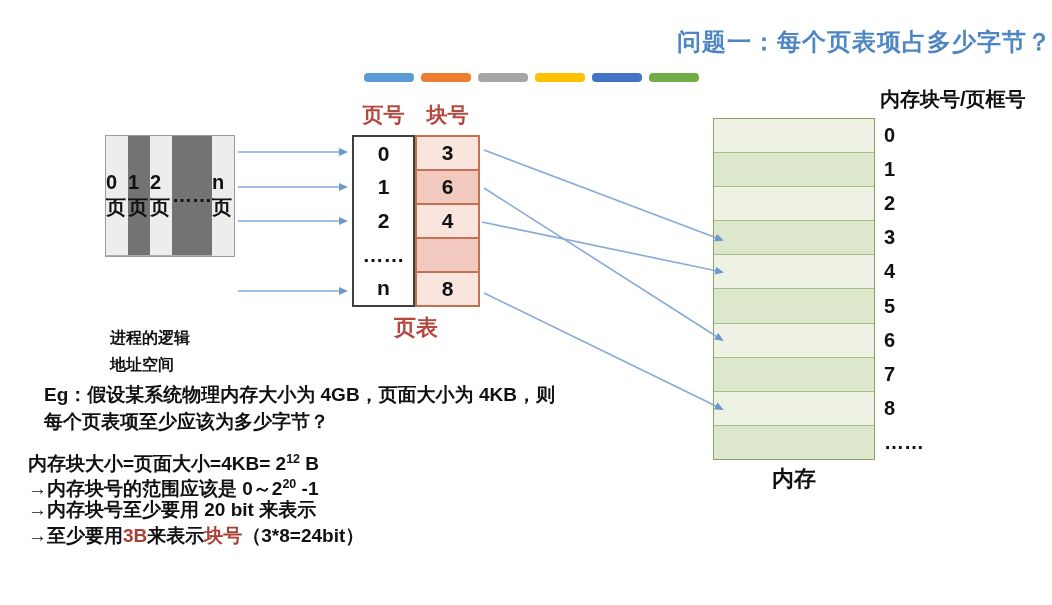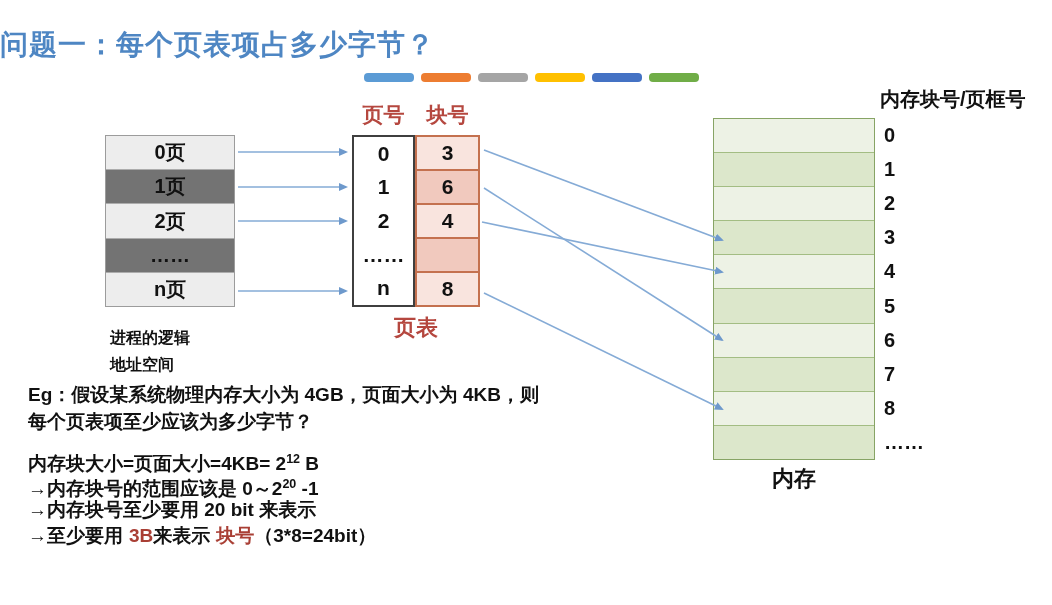--- a/index.html
+++ b/index.html
@@ -7,30 +7,30 @@
     --red:#B5473F;
     --red-text:#A93F35;
     --arrow-blue:#85ABD6;
   }
   html,body{margin:0;padding:0;}
   body{
     width:1052px;height:605px;background:#ffffff;position:relative;overflow:hidden;
     font-family:"Liberation Sans","DejaVu Sans",sans-serif;color:#111;
   }
   .title{
-    position:absolute;top:26px;left:0;width:100%;text-align:left;
-    font-size:28px;font-weight:bold;color:var(--title-blue);letter-spacing:1px;
+    position:absolute;top:26px;left:0;width:100%;text-align:right;
+    font-size:24px;font-weight:bold;color:var(--title-blue);letter-spacing:1px;
   }
   .bars{position:absolute;left:364px;top:73px;display:flex;gap:7px;}
   .bar{width:50px;height:9px;border-radius:4px;}
 
   
   .ltable{
-    position:absolute;left:105px;top:135px;width:130px;height:172px;
-    border:1px solid #9c9c9c;box-sizing:border-box;display:flex;flex-direction:column;
+    position:absolute;left:105px;top:135px;width:130px;height:122px;
+    border:1px solid #9c9c9c;box-sizing:border-box;display:flex;flex-direction:row;
   }
   .lrow{
     flex:1;display:flex;align-items:center;justify-content:center;
     font-size:20px;font-weight:600;background:#EDEDED;border-bottom:1px solid #ACACAC;
   }
   .lrow.alt{background:#737373;}
   .lrow:last-child{border-bottom:none;}
   .lcaption{position:absolute;left:110px;top:324px;font-size:16px;font-weight:700;line-height:27px;}
 
   
@@ -53,24 +53,24 @@
   }
   .mrow{flex:1;background:#EDF2E5;border-bottom:1px solid #A3BD83;}
   .mrow.alt{background:#DCE7CB;}
   .mrow:last-child{border-bottom:none;}
   .mnums{position:absolute;left:884px;top:118px;height:342px;display:flex;flex-direction:column;}
   .mnum{flex:1;display:flex;align-items:center;font-size:20px;font-weight:600;}
   .mem-header{position:absolute;left:880px;top:86px;font-size:20px;font-weight:600;white-space:nowrap;}
   .mem-caption{position:absolute;left:713px;top:464px;width:162px;text-align:center;font-size:22px;font-weight:600;}
 
   
-  .example{position:absolute;left:28px;top:381px;font-size:19px;font-weight:600;line-height:27px;}
+  .example{position:absolute;left:44px;top:381px;font-size:19px;font-weight:600;line-height:27px;}
   .derivation{position:absolute;left:28px;top:447px;font-size:19px;font-weight:600;}
   .dline{height:25.2px;line-height:25.2px;white-space:nowrap;}
-  .run.red{color:var(--red-text);padding-left:6px;}
+  .run.red{color:var(--red-text);}
   .run.sup{font-size:12.5px;vertical-align:7px;font-weight:700;}
 
   
   .arrows{position:absolute;left:0;top:0;width:1052px;height:605px;pointer-events:none;z-index:3;}
 </style>
 </head>
 <body>
 
 <div class="canvas">
 

